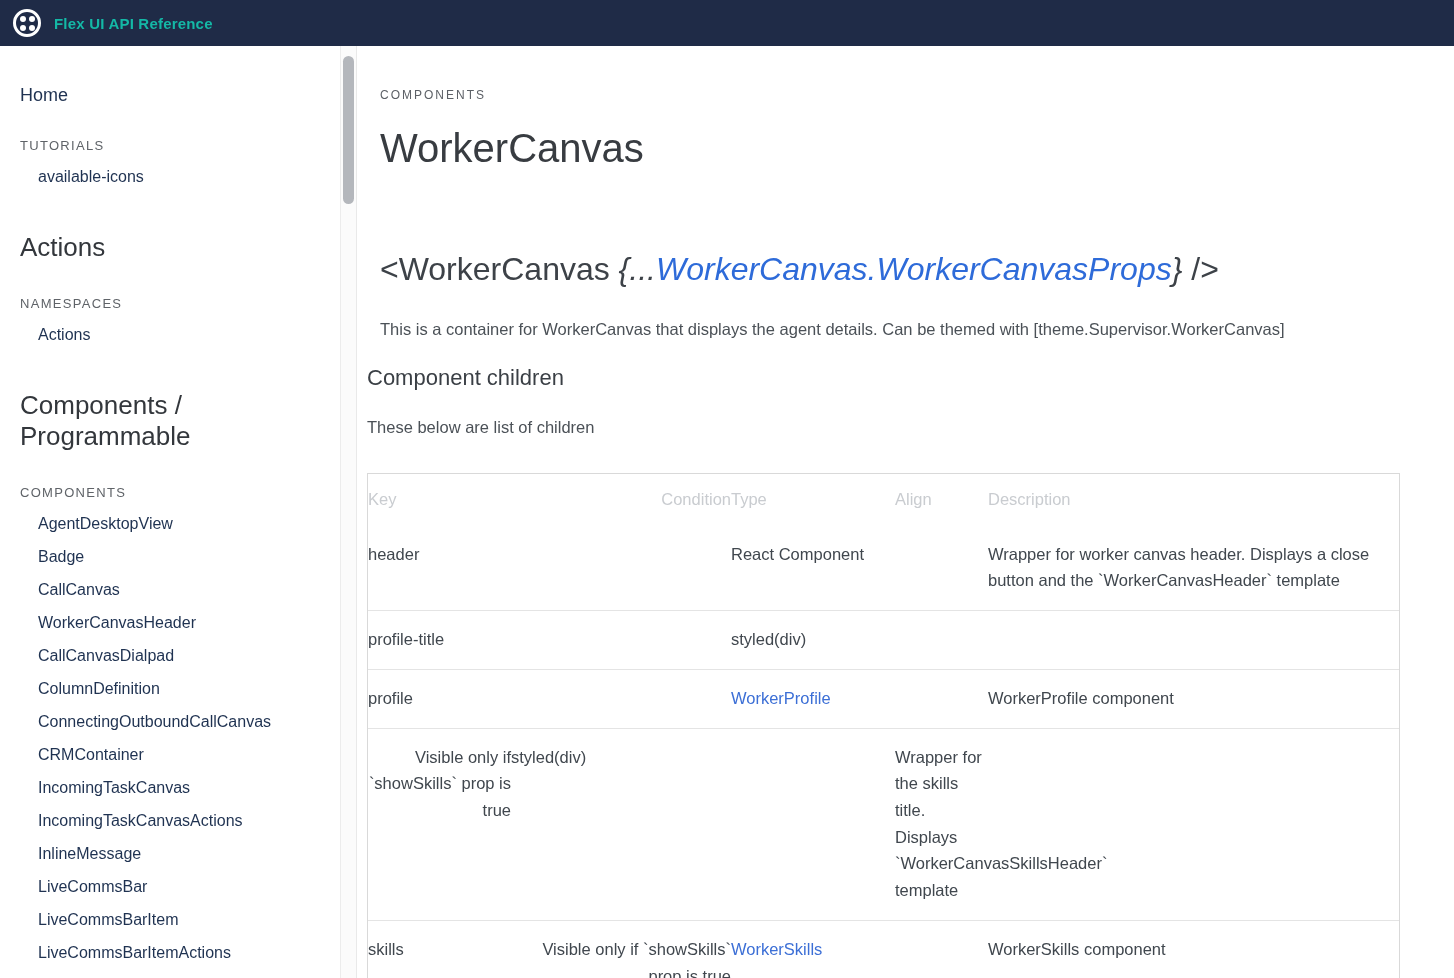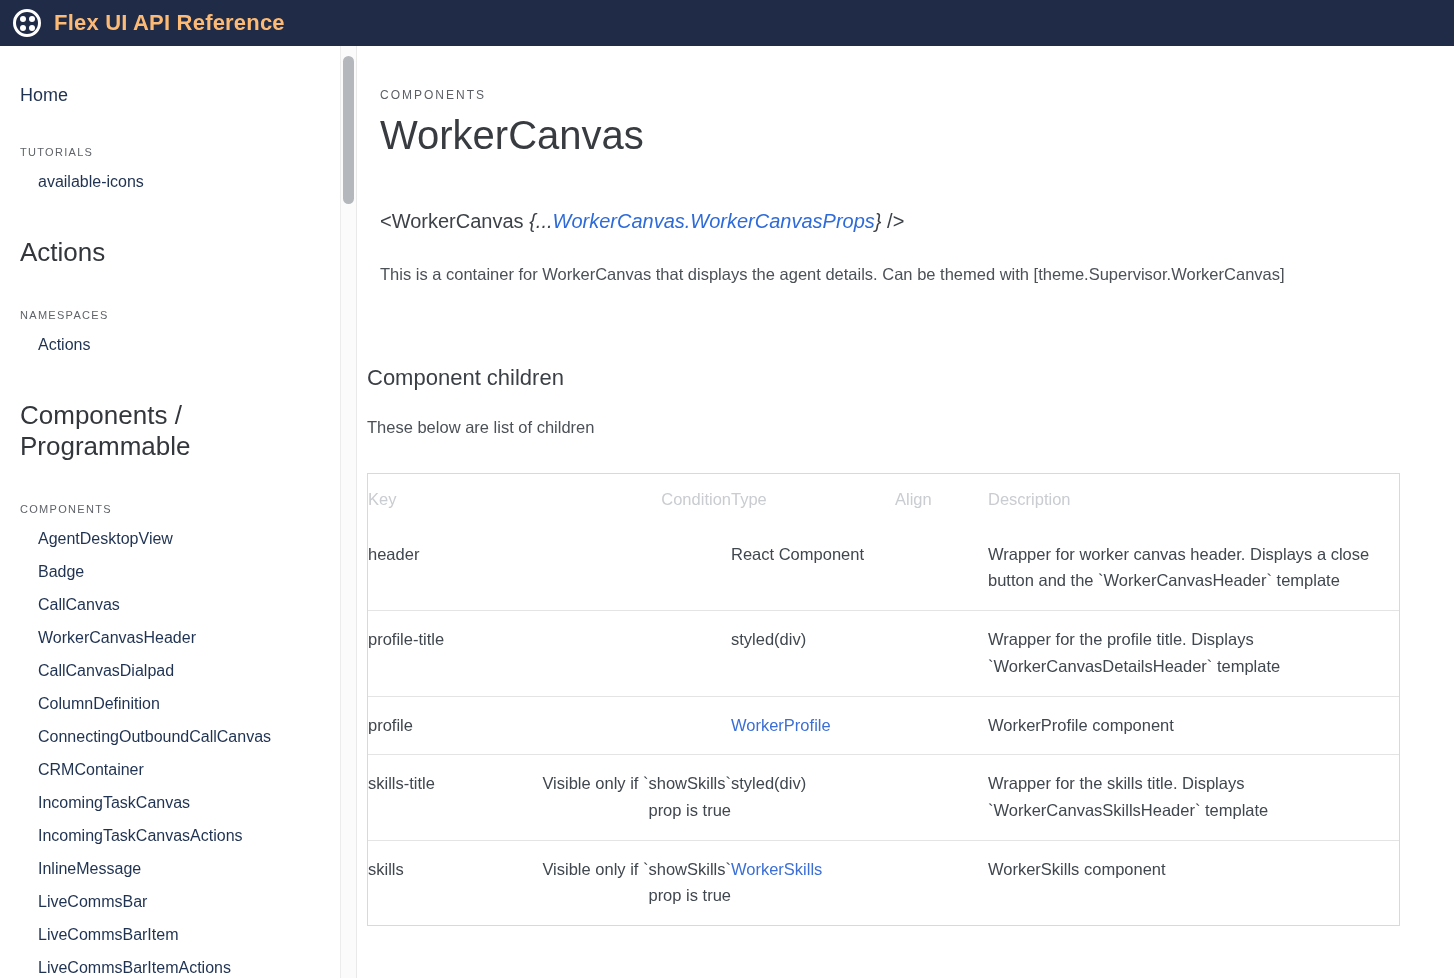--- a/index.html
+++ b/index.html
@@ -19,50 +19,50 @@
     padding-left: 13px;
     z-index: 5;
   }
   .logo {
     width: 28px; height: 28px; border: 3px solid #fff; border-radius: 50%;
     display: flex; align-items: center; justify-content: center;
     flex: 0 0 auto;
   }
   .logo-dots { display: grid; grid-template-columns: 6px 6px; grid-template-rows: 6px 6px; gap: 3px; }
   .logo-dots span { width: 6px; height: 6px; background: #fff; border-radius: 50%; }
-  .topbar-title { color: #fdba74; font-size: 22px; font-weight: 700; letter-spacing: 0.2px; }
+  .topbar-title { color: #14b8a6; font-size: 15px; font-weight: 700; letter-spacing: 0.2px; }
 
   
   .side {
     position: absolute; top: 46px; left: 0; width: 357px; bottom: 0;
     background: #fff; border-right: 1px solid #e9e9e9;
   }
   .side-inner { padding: 37px 46px 0 20px; }
   .side-home { font-size: 18px; color: #1f3251; margin-top: 2px; cursor: pointer; }
   .side-label {
-    font-size: 11px; color: #5f6368; letter-spacing: 1.3px;
-    margin-top: 40px; text-transform: uppercase;
+    font-size: 13px; color: #5f6368; letter-spacing: 1.3px;
+    margin-top: 32px; text-transform: uppercase;
   }
   .side-item { font-size: 16px; color: #1f3251; margin-top: 15px; padding-left: 18px; cursor: pointer; }
   .side-heading { font-size: 26px; color: #33373c; margin-top: 46px; line-height: 1.22; font-weight: 400; }
   .side-track {
     position: absolute; top: 0; right: 0; width: 16px; bottom: 0;
     background: #fbfbfb; border-left: 1px solid #ececec;
   }
   .side-thumb {
     position: absolute; top: 10px; left: 2px; width: 11px; height: 148px;
     border-radius: 6px; background: #b4b7bc;
   }
 
   
   .main { position: absolute; left: 357px; top: 46px; right: 0; bottom: 0; background: #fff; }
   .main-head { padding: 42px 0 0 23px; }
   .eyebrow { font-size: 12px; color: #5c6066; letter-spacing: 2px; }
-  .page-title { font-size: 40px; font-weight: 400; color: #383c41; margin-top: 11px; }
-  .signature { margin-top: 52px; font-size: 20px; color: #3d4248; white-space: nowrap; }
+  .page-title { font-size: 40px; font-weight: 400; color: #383c41; margin-top: 24px; }
+  .signature { margin-top: 80px; font-size: 32px; color: #3d4248; white-space: nowrap; }
   .sig-it { font-style: italic; }
   .sig-link { font-style: italic; color: #2e6bd9; cursor: pointer; }
   .description { margin-top: 32px; font-size: 16.5px; color: #4b5157; }
 
   
   .scrollwrap { position: absolute; top: 269px; left: 10px; width: 1240px; bottom: 0; }
   .scroll-track {
     position: absolute; right: 0; top: 0; bottom: 0; width: 20px;
     background: #f7f7f8; border-left: 1px solid #ebebeb; border-right: 1px solid #ebebeb;
   }
@@ -158,31 +158,29 @@
               <div class="c-cond"></div>
               <div class="c-type">React Component</div>
               <div class="c-align"></div>
               <div class="c-desc">Wrapper for worker canvas header. Displays a close button and the `WorkerCanvasHeader` template</div>
             </div>
             <div class="trow">
               <div class="c-key">profile-title</div>
               <div class="c-cond"></div>
               <div class="c-type">styled(div)</div>
               <div class="c-align"></div>
-              <div class="c-desc">Wrapper for the profile title. Displays `WorkerCanvasDetailsHeader` template</div>
             </div>
             <div class="trow">
               <div class="c-key">profile</div>
               <div class="c-cond"></div>
               <div class="c-type"><span class="cell-link">WorkerProfile</span></div>
               <div class="c-align"></div>
               <div class="c-desc">WorkerProfile component</div>
             </div>
             <div class="trow">
-              <div class="c-key">skills-title</div>
               <div class="c-cond">Visible only if `showSkills` prop is true</div>
               <div class="c-type">styled(div)</div>
               <div class="c-align"></div>
               <div class="c-desc">Wrapper for the skills title. Displays `WorkerCanvasSkillsHeader` template</div>
             </div>
             <div class="trow">
               <div class="c-key">skills</div>
               <div class="c-cond">Visible only if `showSkills` prop is true</div>
               <div class="c-type"><span class="cell-link">WorkerSkills</span></div>
               <div class="c-align"></div>

